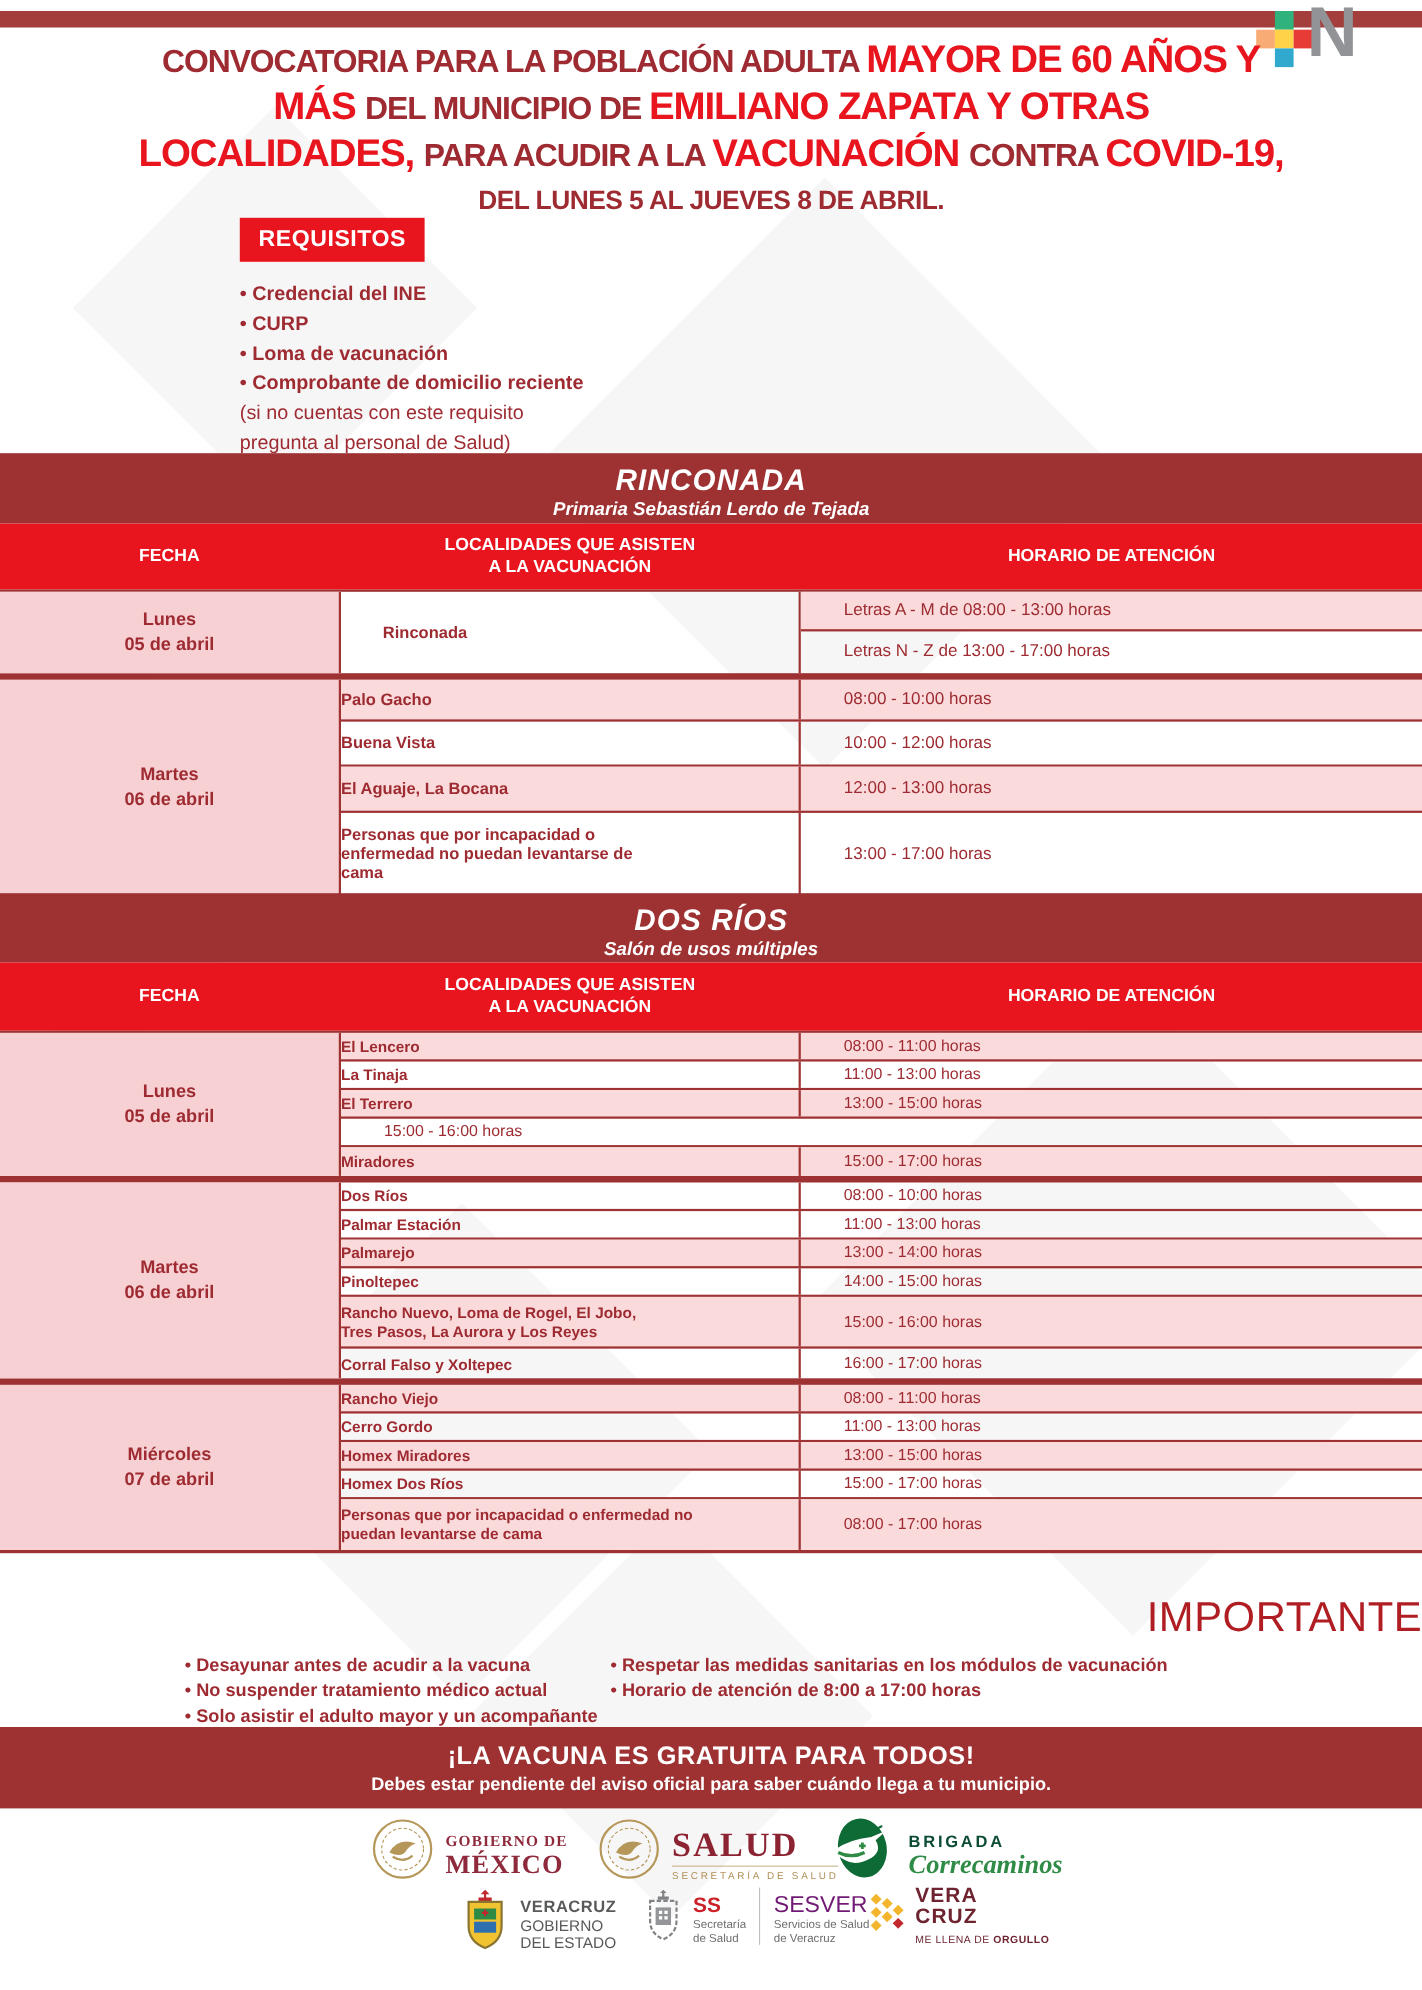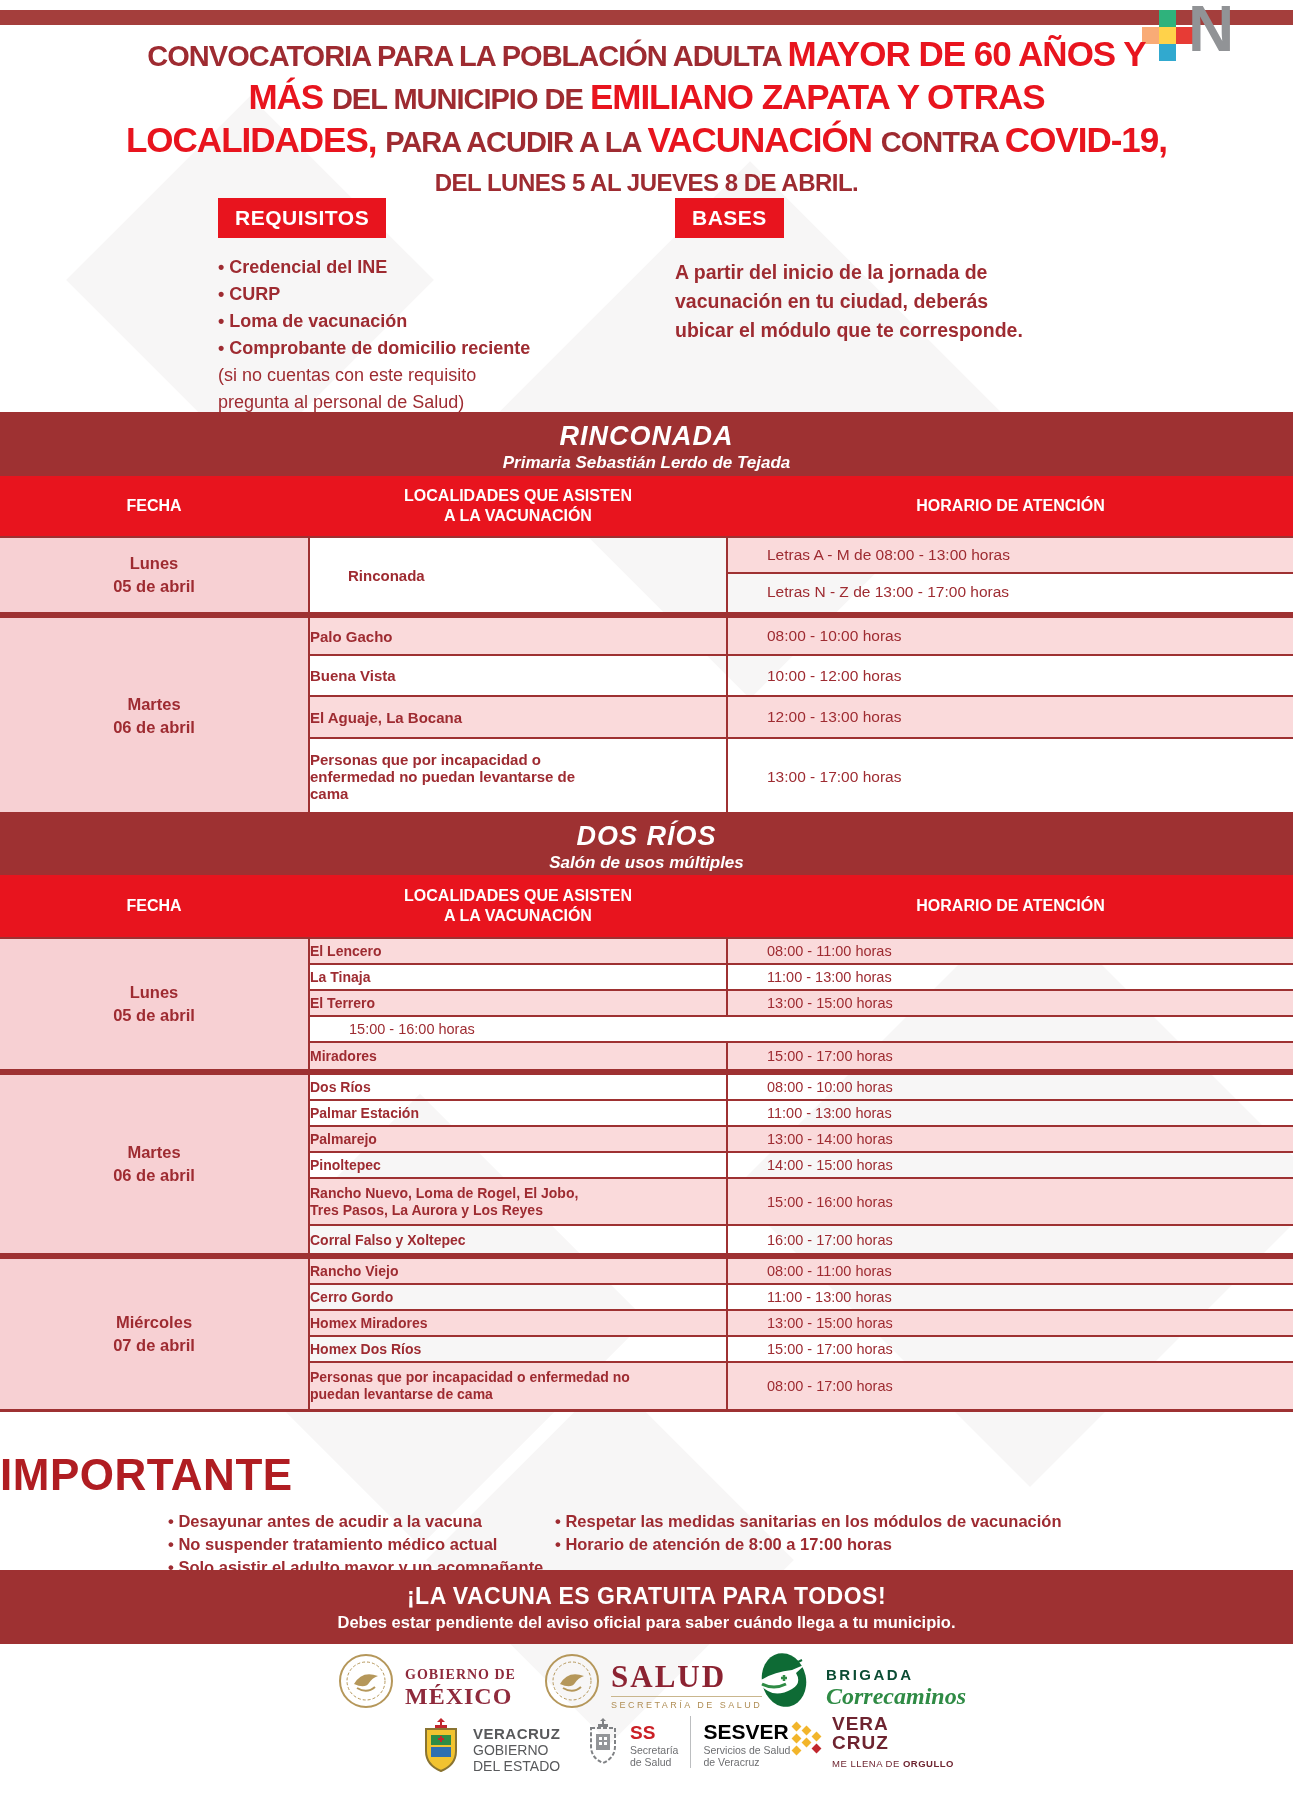--- a/index.html
+++ b/index.html
@@ -90,21 +90,21 @@
   .wrap-mid{max-width:330px;line-height:17px}
 
   .sec-rin{position:absolute;top:412px;left:0;width:100%;z-index:1}
   .sec-rin .thead{height:60px}
   .sec-dr{position:absolute;top:812px;left:0;width:100%;z-index:1}
   .sec-dr .band{height:63px}
   .sec-dr .thead{height:62px}
 
   
   .importante{position:absolute;top:1450px;left:0;width:100%;height:118px;z-index:2}
-  .imp-title{text-align:left;font-size:44px;font-weight:bold;color:var(--imp-red);letter-spacing:0.5px}
+  .imp-title{text-align:right;font-size:38px;font-weight:normal;color:var(--imp-red);letter-spacing:0.5px}
   .imp-cols{position:relative;margin-top:10px;height:75px}
   .imp-left{position:absolute;left:168px;width:410px}
   .imp-right{position:absolute;left:555px;width:560px}
   .imp-item{font-size:16.5px;font-weight:bold;color:var(--dark);line-height:23px}
   .imp-item::before{content:"• "}
 
   
   .bbanner{position:absolute;top:1570px;left:0;width:100%;height:74px;background:var(--maroon);
            color:#fff;text-align:center;z-index:2}
   .bbanner .bt{font-size:23px;font-weight:bold;padding-top:13px;letter-spacing:0.5px}
@@ -123,21 +123,21 @@
   .brig-txt{margin-left:12px}
   .brig-l1{font-size:15px;font-weight:bold;color:#0b4c33;letter-spacing:2.5px}
   .brig-l2{font-size:24px;font-weight:bold;font-style:italic;color:#2f8b45}
   .ver-txt{margin-left:9px;color:#58595b}
   .ver-l1{font-size:15px;font-weight:bold;letter-spacing:0.5px}
   .ver-l2,.ver-l3{font-size:14px;line-height:16px}
   .ss-blk{margin-left:8px}
   .ss-abbr{font-size:19px;font-weight:bold;color:#cb2026}
   .ss-sub{font-size:10.5px;color:#6d6e71;line-height:12px}
   .vline{width:1px;height:52px;background:#bcbec0;margin:0 12px}
-  .sesver-abbr{font-size:21px;font-weight:bold;color:#000000}
+  .sesver-abbr{font-size:21px;font-weight:normal;color:#701a75}
   .vera-txt{margin-left:9px;color:#6e2430}
   .vera-l{font-size:19px;font-weight:bold;letter-spacing:1px;line-height:19px}
   .vera-tag{font-size:9.5px;margin-top:6px;letter-spacing:0.5px}
   .vera-tag b{font-weight:bold}
 </style>
 </head>
 <body>
 
 <div class="wm" style="left:120px;top:150px;width:260px;height:260px"></div>
 <div class="wm" style="left:560px;top:240px;width:380px;height:380px"></div>
@@ -166,28 +166,20 @@
 <div class="boxes">
   <div class="req">
     <span class="tag">REQUISITOS</span>
     <div class="req-items">
       <div class="req-item">Credencial del INE</div>
       <div class="req-item">CURP</div>
       <div class="req-item">Loma de vacunación</div>
       <div class="req-item">Comprobante de domicilio reciente</div>
       <div class="req-note">(si no cuentas con este requisito</div>
       <div class="req-note">pregunta al personal de Salud)</div>
-    </div>
-  </div>
-  <div class="bases">
-    <span class="tag">BASES</span>
-    <div class="bases-text">
-      <div class="bases-line">A partir del inicio de la jornada de</div>
-      <div class="bases-line">vacunación en tu ciudad, deberás</div>
-      <div class="bases-line">ubicar el módulo que te corresponde.</div>
     </div>
   </div>
 </div>
 
 <div class="sec-rin rin">
   <div class="band">
     <div class="band-title">RINCONADA</div>
     <div class="band-sub">Primaria Sebastián Lerdo de Tejada</div>
   </div>
   <div class="thead">

